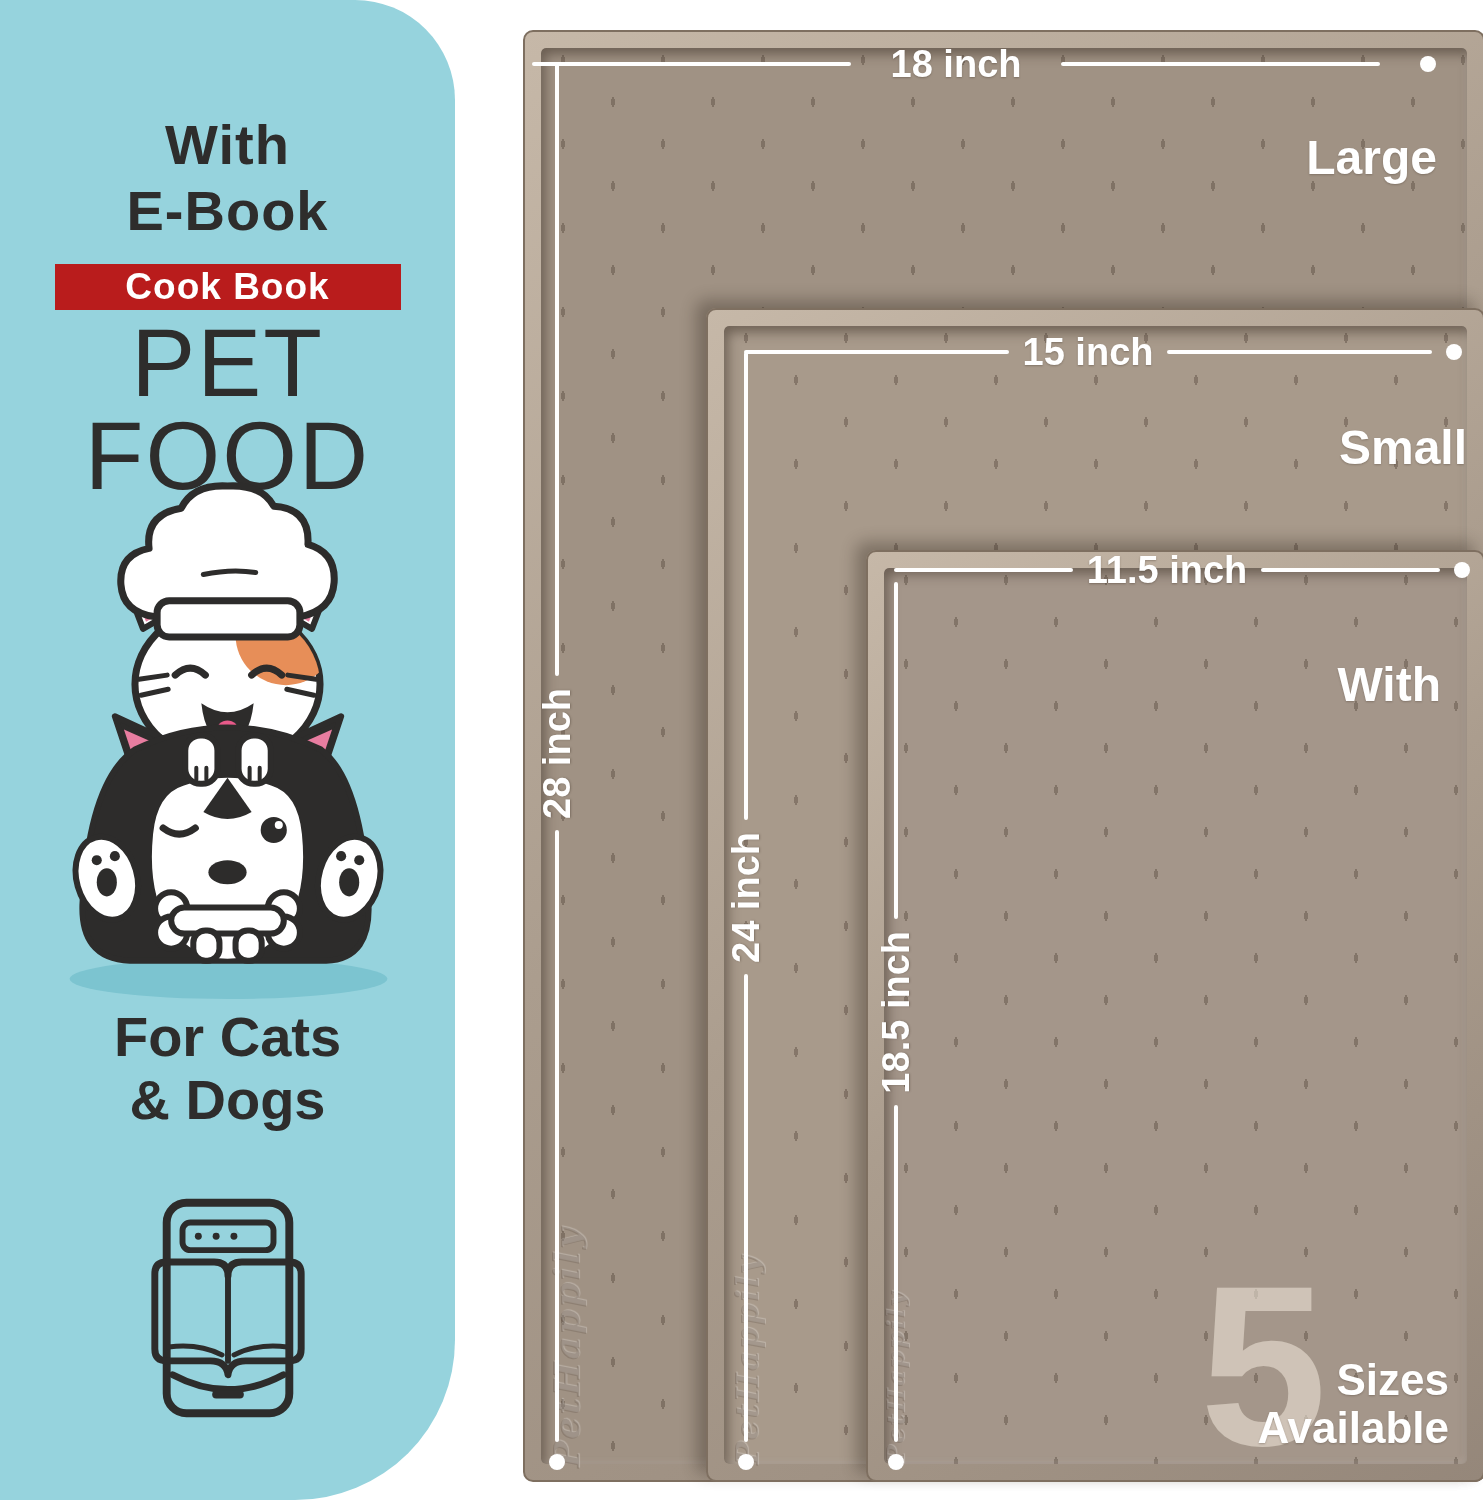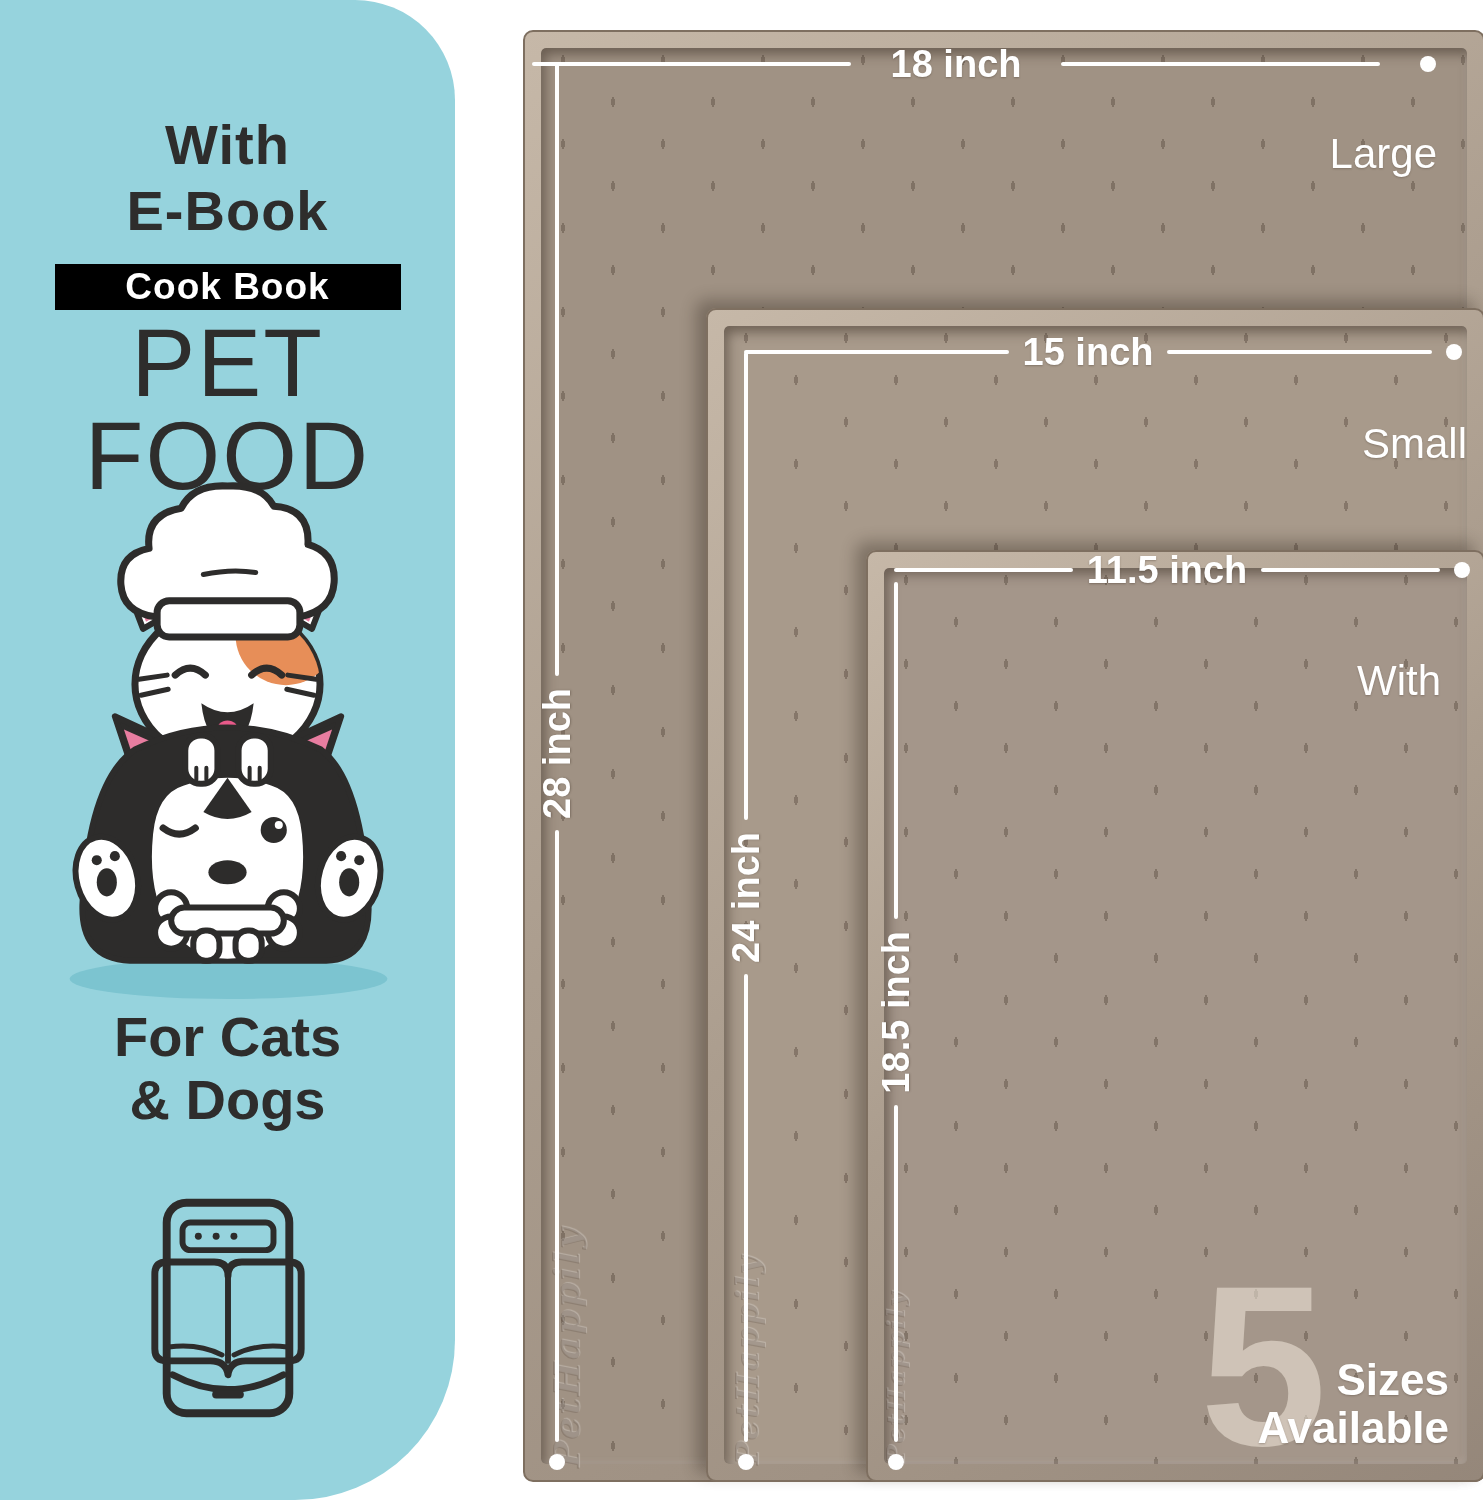--- a/index.html
+++ b/index.html
@@ -3,21 +3,21 @@
 <meta charset="utf-8">
 <style>
   html,body{margin:0;padding:0;background:#ffffff;}
   body{width:1483px;height:1500px;font-family:"Liberation Sans",sans-serif;overflow:hidden;}
   .canvas{position:relative;width:1483px;height:1500px;background:#ffffff;}
 
   
   .panel{position:absolute;left:0;top:0;width:455px;height:1500px;background:#96d3dd;
          border-radius:0 100px 160px 0;color:#2e2d2c;text-align:center;z-index:2;}
   .with-block{padding-top:112px;font-size:56px;font-weight:bold;line-height:1.18;letter-spacing:1px;}
-  .badge{margin:20px auto 0;width:346px;height:46px;background:#000000;color:#ffffff;
+  .badge{margin:20px auto 0;width:346px;height:46px;background:#b91c1c;color:#ffffff;
          display:flex;align-items:center;justify-content:center;font-size:37px;font-weight:bold;letter-spacing:1px;}
   .title-block{margin-top:6px;font-size:96px;font-weight:normal;line-height:0.97;letter-spacing:2px;}
   .pets{position:absolute;left:33px;top:478px;width:390px;height:528px;}
   .subtitle{position:absolute;top:1006px;left:0;width:100%;font-size:56px;font-weight:bold;line-height:1.12;}
   .ebook{position:absolute;top:1196px;left:50%;transform:translateX(-50%);width:178px;height:224px;}
 
   
   .mat{position:absolute;border-radius:10px;border:2px solid #7e6f60;
        background:linear-gradient(145deg,#c6b8a8 0%,#ab9d8e 45%,#95877a 100%);}
   .mat .surface{position:absolute;inset:16px;border-radius:5px;background-repeat:repeat;
@@ -37,21 +37,21 @@
   
   .hline{position:absolute;display:flex;align-items:center;gap:14px;height:16px;z-index:6;}
   .hline .seg{flex:1;height:4px;background:#ffffff;border-radius:2px;}
   .vline{position:absolute;display:flex;flex-direction:column;align-items:center;gap:12px;width:18px;z-index:6;}
   .vline .seg{flex:1;width:4px;background:#ffffff;border-radius:2px;}
   .mlabel{color:#ffffff;font-size:38px;font-weight:bold;white-space:nowrap;
           text-shadow:0 1px 2px rgba(60,48,38,.35);}
   .vlabel{writing-mode:vertical-rl;transform:rotate(180deg);}
   .dot{width:16px;height:16px;border-radius:50%;background:#ffffff;flex:none;}
 
-  .size-label{position:absolute;color:#ffffff;font-size:42px;font-weight:normal;z-index:6;
+  .size-label{position:absolute;color:#ffffff;font-size:48px;font-weight:bold;z-index:6;
               text-shadow:0 1px 2px rgba(60,48,38,.3);}
   .size-large {right:46px;top:130px;}
   .size-medium{right:16px;top:420px;}
   .size-small {right:42px;top:657px;}
 
   
   .big-five{position:absolute;left:1200px;top:1252px;font-size:228px;font-weight:bold;line-height:1;
             color:rgba(242,234,221,.55);z-index:4;}
   .avail{position:absolute;right:34px;top:1356px;text-align:right;color:#ffffff;
          font-size:44px;font-weight:bold;line-height:1.1;z-index:5;

